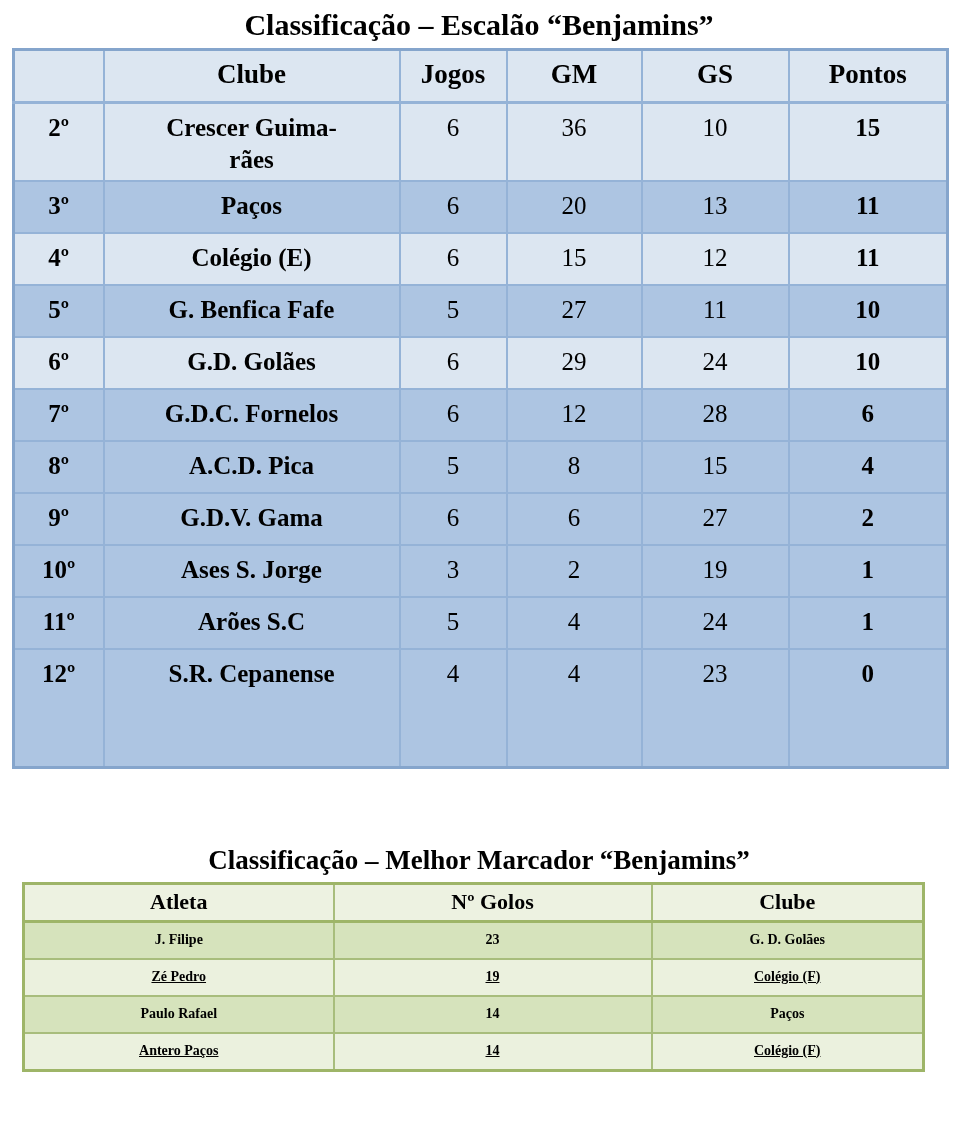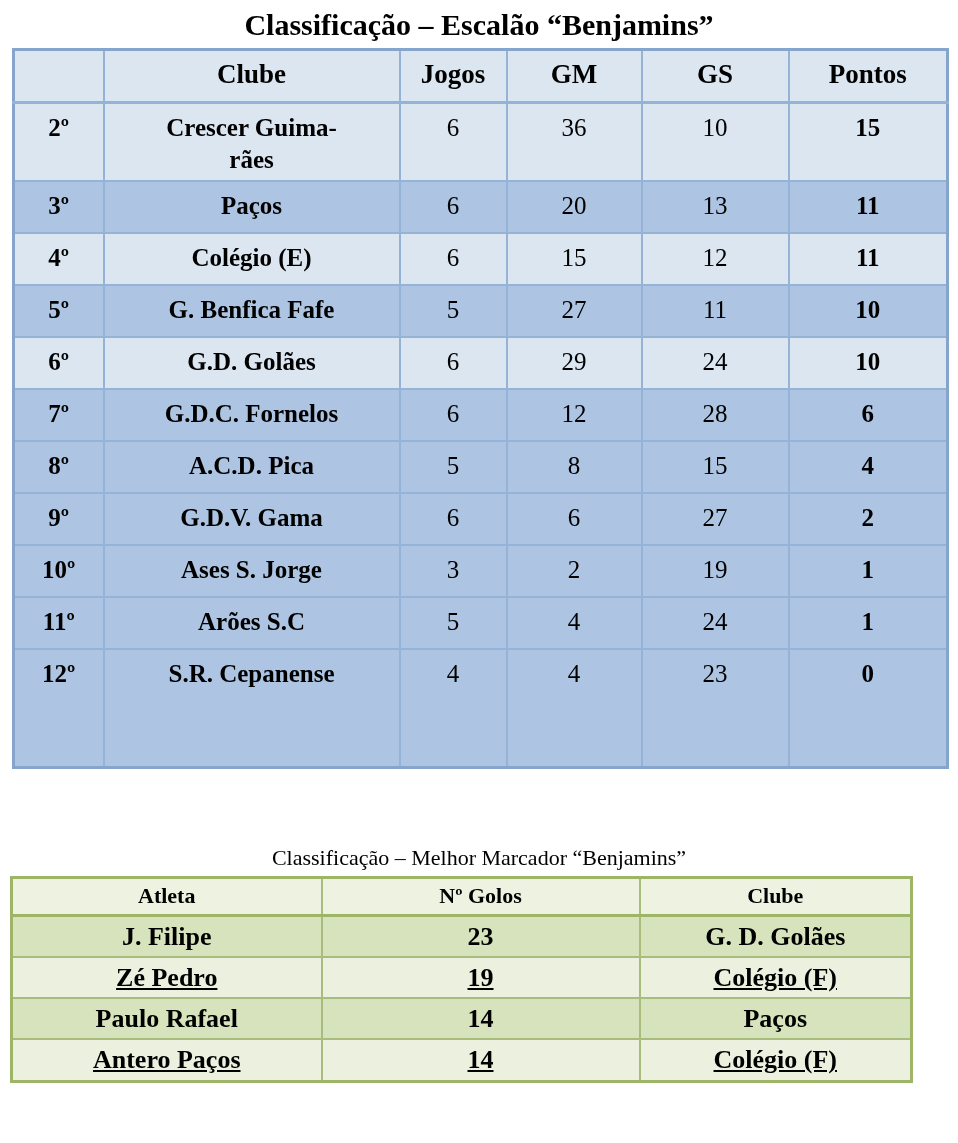--- a/index.html
+++ b/index.html
@@ -21,22 +21,22 @@
   h1.doc-title {
     text-align: center;
     font-size: 30px;
     font-weight: bold;
     margin: 8px 0 5px 0;
     line-height: 1.15;
   }
 
   h2.doc-title2 {
     text-align: center;
-    font-size: 22px;
-    font-weight: normal;
+    font-size: 27px;
+    font-weight: bold;
     margin: 76px 0 6px 0;
     line-height: 1.15;
   }
 
   
   table.standings {
     border-collapse: collapse;
     table-layout: fixed;
     margin-left: 12px;
     width: 934px;
@@ -66,39 +66,39 @@
   .standings td.cell-pos,
   .standings td.cell-clube,
   .standings td.cell-pontos { font-weight: bold; }
   .standings td.cell-clube { white-space: pre-line; }
   #standings-body tr:last-child td { height: 104px; }
 
   
   table.scorers {
     border-collapse: collapse;
     table-layout: fixed;
-    margin-left: 10px;
+    margin-left: 22px;
     width: 900px;
     border: 3px solid var(--green-border-outer, #9EB568);
   }
   .scorers th, .scorers td {
     border: 2px solid var(--green-border, #A8BD7C);
     text-align: center;
     vertical-align: middle;
     padding: 4px 4px;
   }
   .scorers thead th {
     background: var(--green-header, #EDF2E1);
     font-size: 22px;
     font-weight: bold;
     height: 27px;
     border-bottom: 3px solid var(--green-border-outer, #9EB568);
   }
   .scorers td {
-    font-size: 26px;
+    font-size: 14px;
     font-weight: bold;
     height: 27px;
     line-height: 1.2;
   }
   .scorers tr.gshade-dark td  { background: var(--green-dark, #D6E3BC); }
   .scorers tr.gshade-light td { background: var(--green-light, #EBF1DE); text-decoration: underline; }
 
   
   .standings col.c-pos    { width: 90px;  }
   .standings col.c-clube  { width: 296px; }

